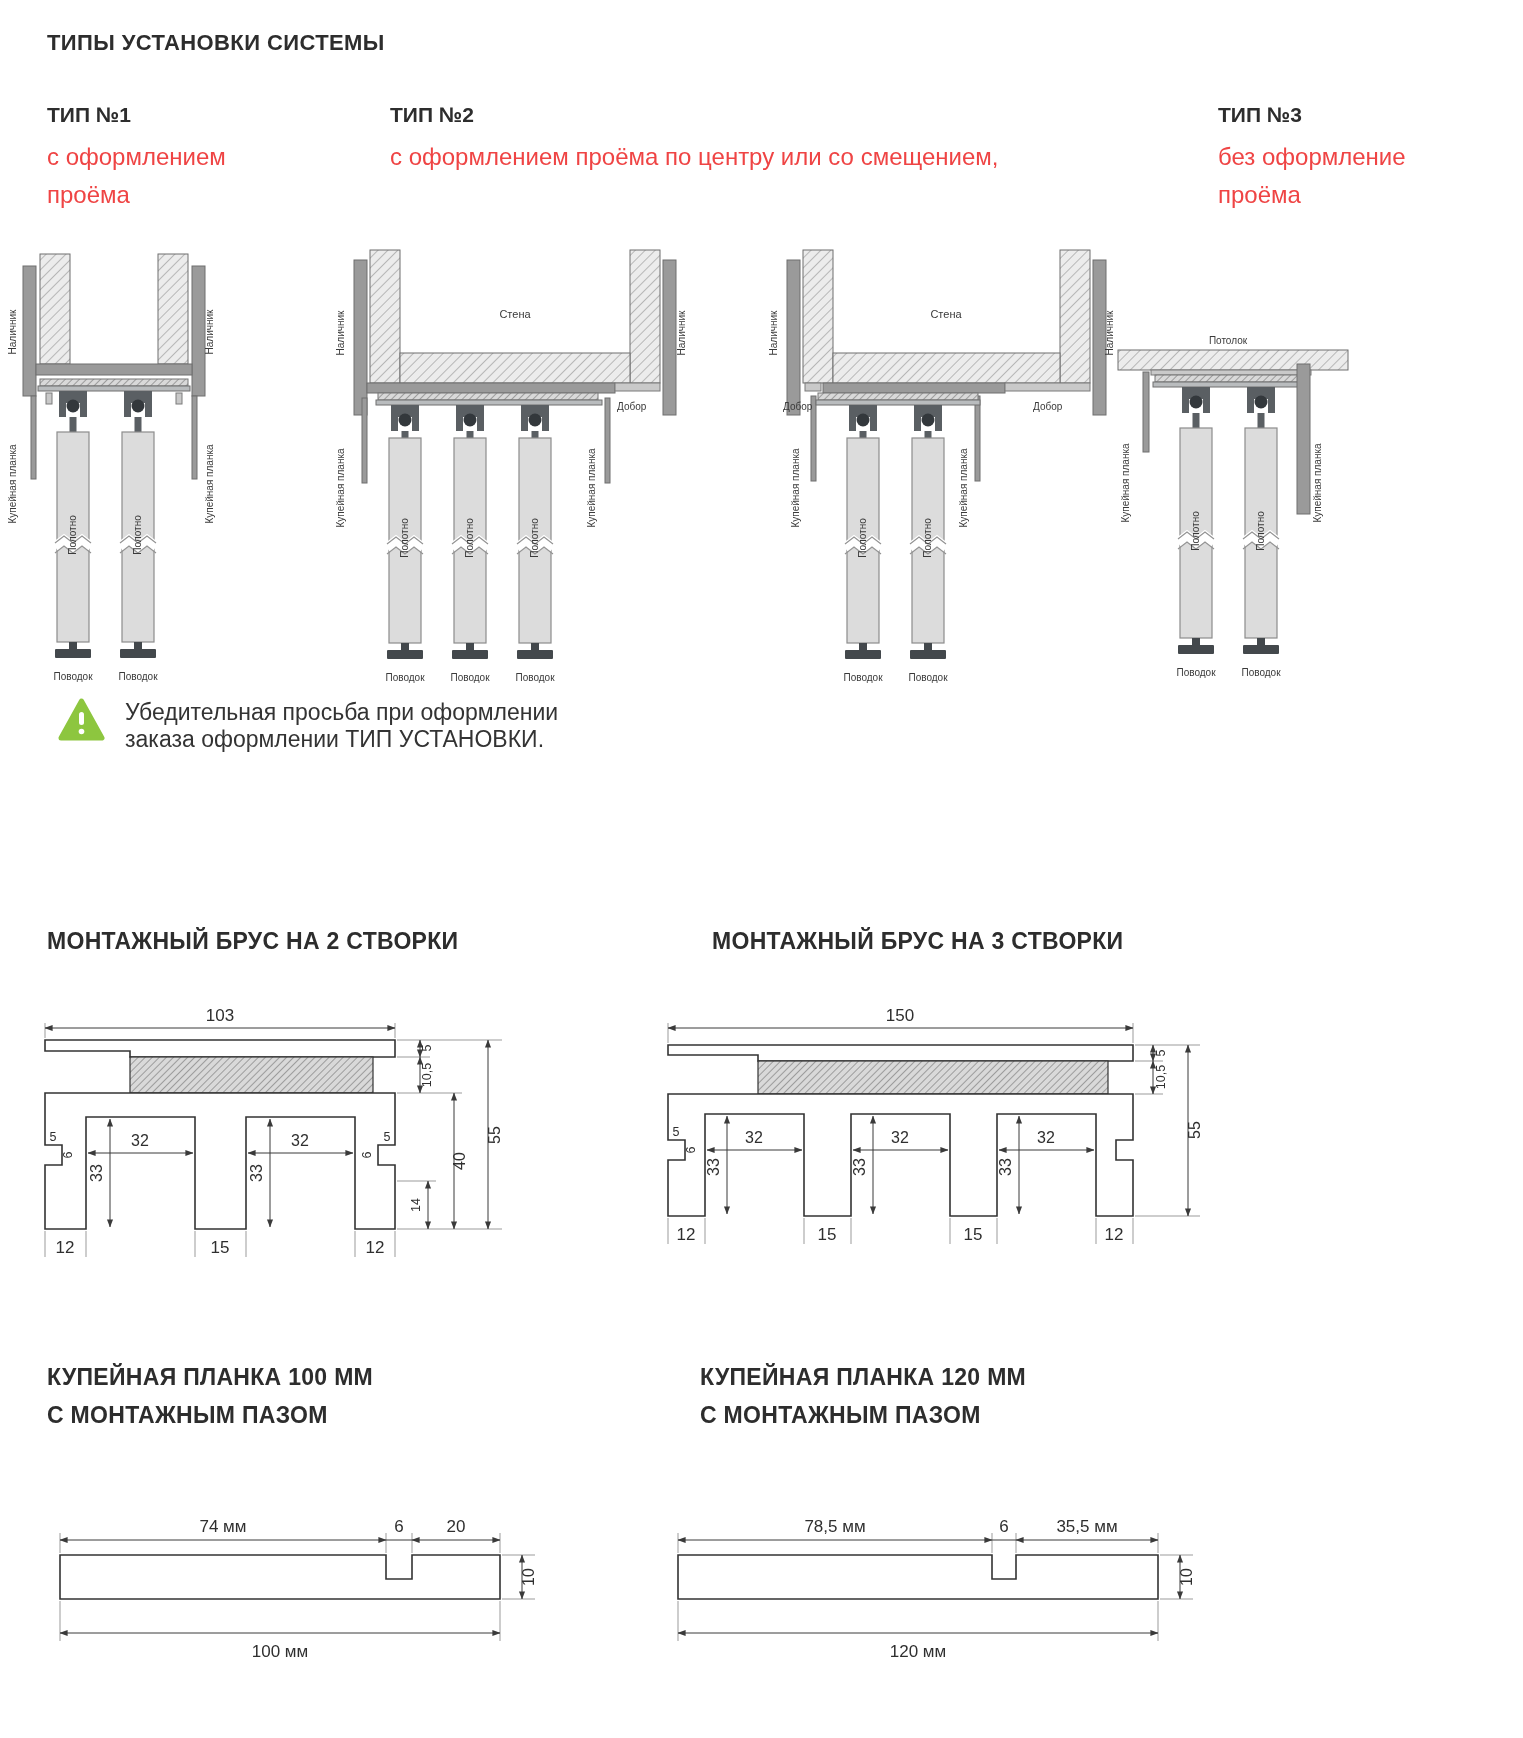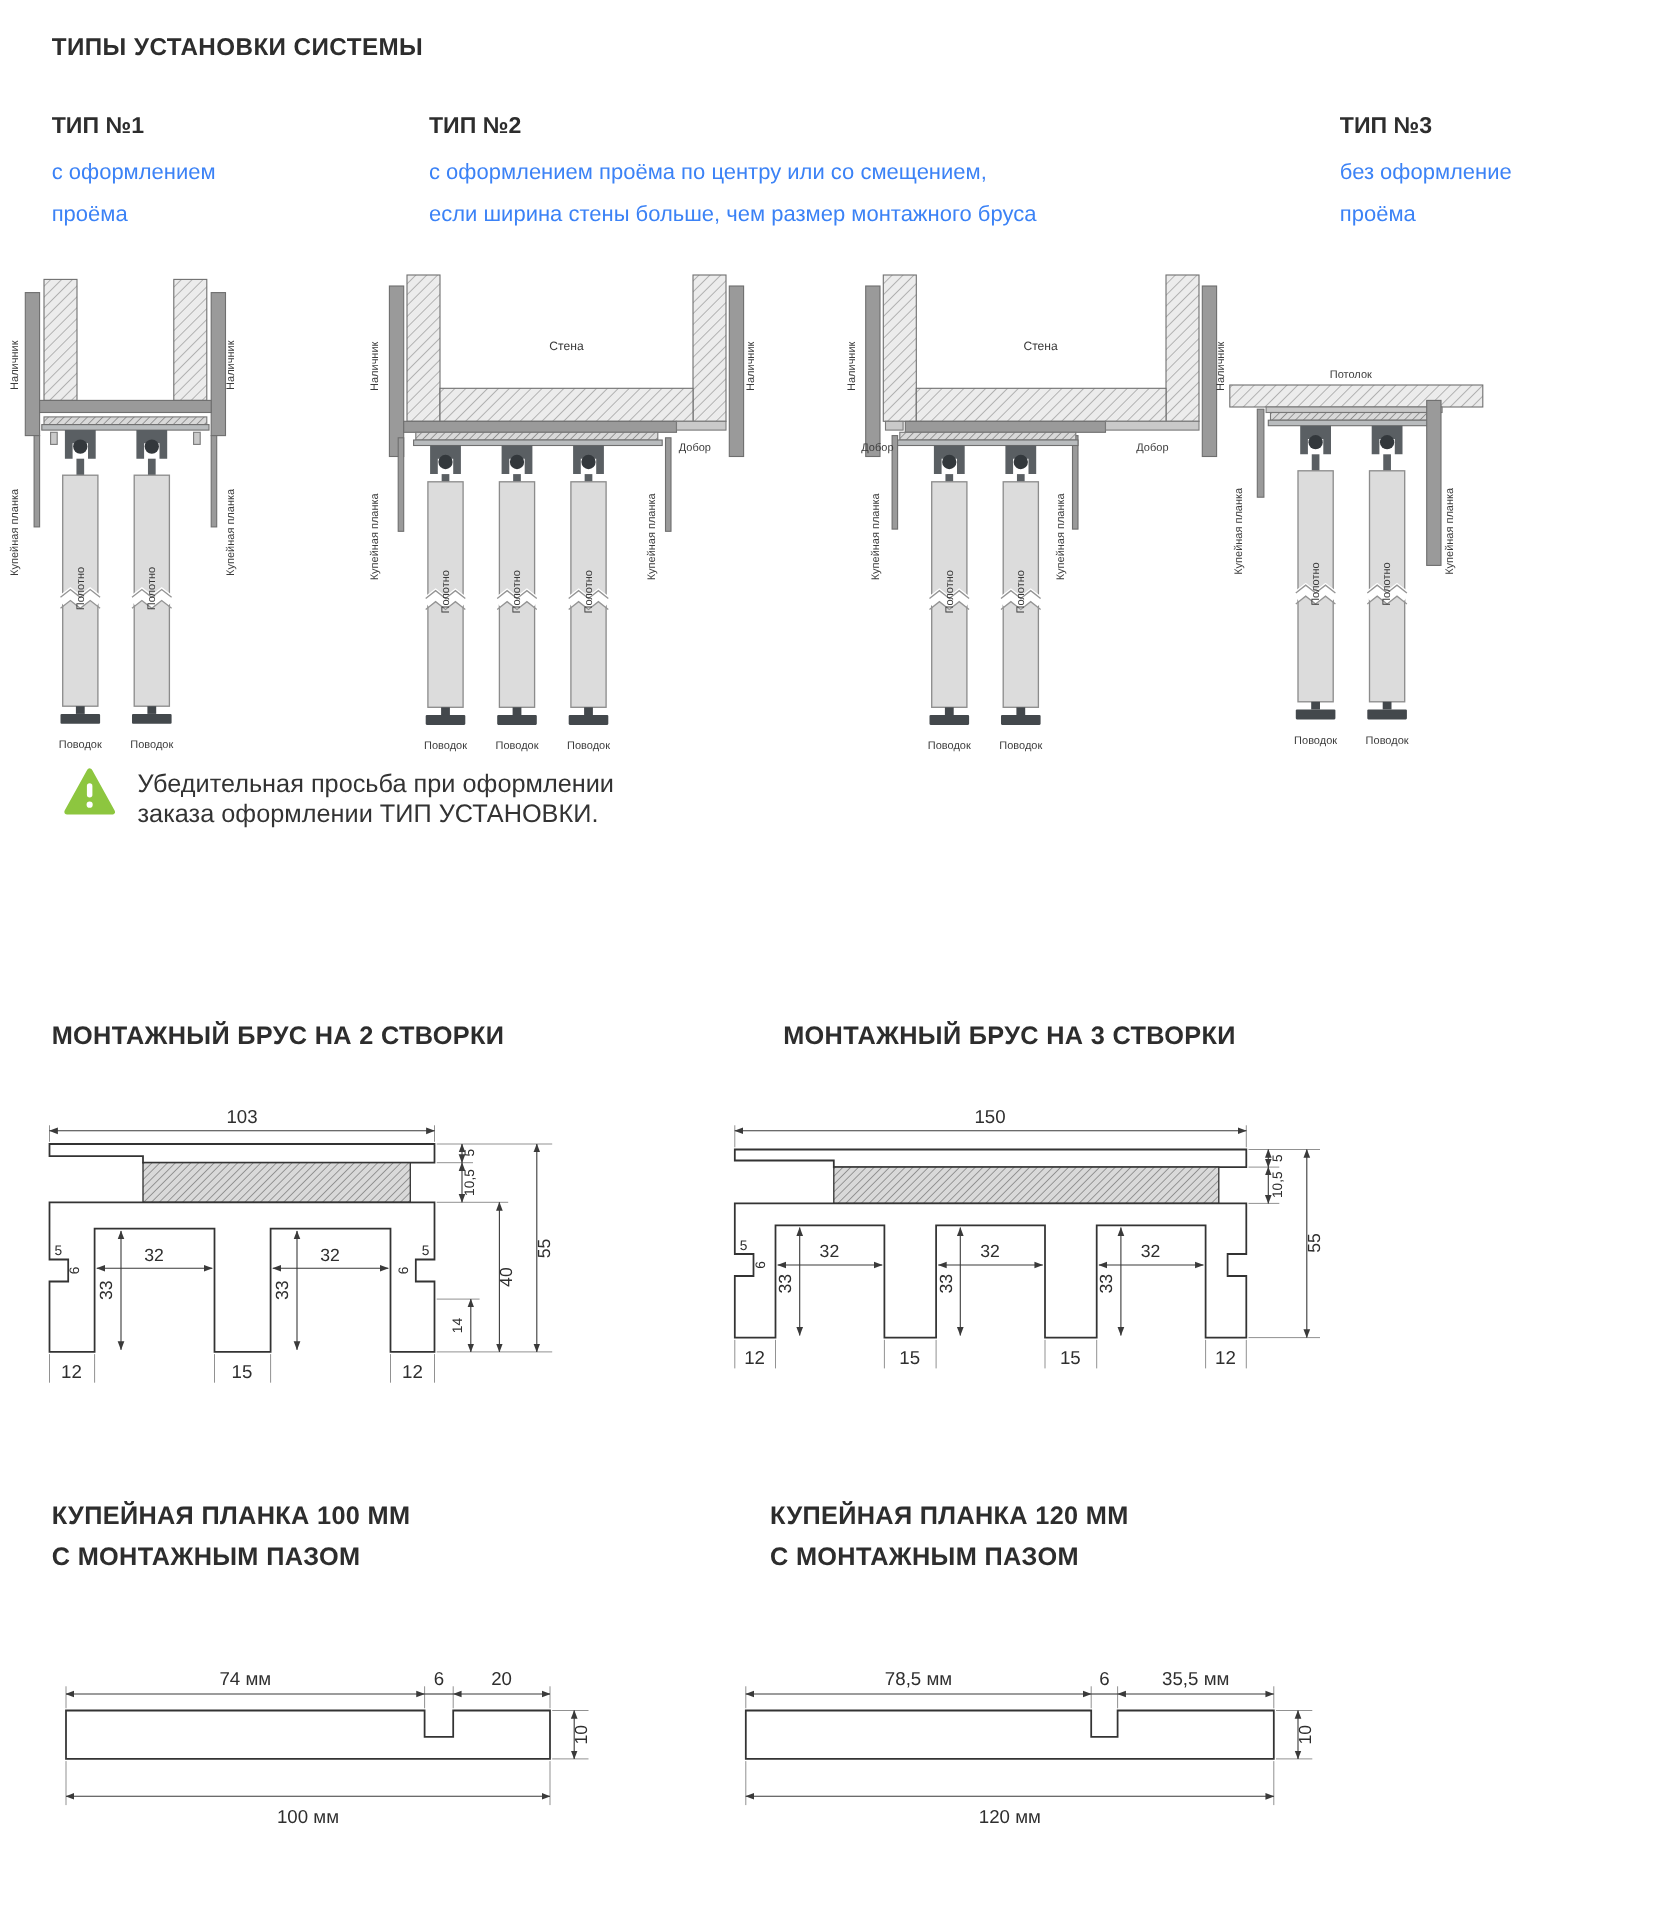--- a/index.html
+++ b/index.html
@@ -2,21 +2,21 @@
 <html><head>
 <meta charset="utf-8">
 <style>
   * { margin:0; padding:0; box-sizing:border-box; }
   html,body { background:#fff; }
   body { font-family:"Liberation Sans", sans-serif; color:#2d2d2d; }
   .page { position:relative; width:1523px; height:1738px; background:#fff; overflow:hidden; }
   .abs { position:absolute; }
   .page-title { font-size:22px; font-weight:bold; letter-spacing:.4px; }
   .type-label { font-size:21px; font-weight:bold; }
-  .type-desc { font-size:20px; line-height:38px; color:#3b82f6; }
+  .type-desc { font-size:24px; line-height:38px; color:#ef4444; }
   .section-title { font-size:23px; font-weight:bold; letter-spacing:.3px; }
   .plank-title { font-size:23px; font-weight:bold; line-height:38px; letter-spacing:.3px; }
   .warn-text { font-size:23px; line-height:27px; color:#333; }
   svg { display:block; overflow:visible; }
   svg text { font-family:"Liberation Sans", sans-serif; fill:#2f2f2f; }
   .gray  { fill:#9a9a9a; stroke:#6e6e6e; stroke-width:1; }
   .gray2 { fill:#c9c9c9; stroke:#7a7a7a; stroke-width:1; }
   .dark  { fill:#43484c; }
   .panel { fill:#dcdcdc; stroke:#8c8c8c; stroke-width:1.2; }
   .outline { fill:#fff; stroke:#333; stroke-width:1.6; }
@@ -54,21 +54,20 @@
 
   <div class="abs type-label" style="left:47px;top:103px">ТИП №1</div>
   <div class="abs type-desc" style="left:47px;top:138px">
     <div>с оформлением</div>
     <div>проёма</div>
   </div>
 
   <div class="abs type-label" style="left:390px;top:103px">ТИП №2</div>
   <div class="abs type-desc" style="left:390px;top:138px">
     <div>с оформлением проёма по центру или со смещением,</div>
-    <div>если ширина стены больше, чем размер монтажного бруса</div>
   </div>
 
   <div class="abs type-label" style="left:1218px;top:103px">ТИП №3</div>
   <div class="abs type-desc" style="left:1218px;top:138px">
     <div>без оформление</div>
     <div>проёма</div>
   </div>
 
   <svg class="abs" style="left:8px;top:252px" width="230" height="445" viewBox="0 0 230 445">
     <rect x="32" y="2" width="30" height="110" fill="url(#hatchWall)" stroke="#6f6f6f"></rect>

